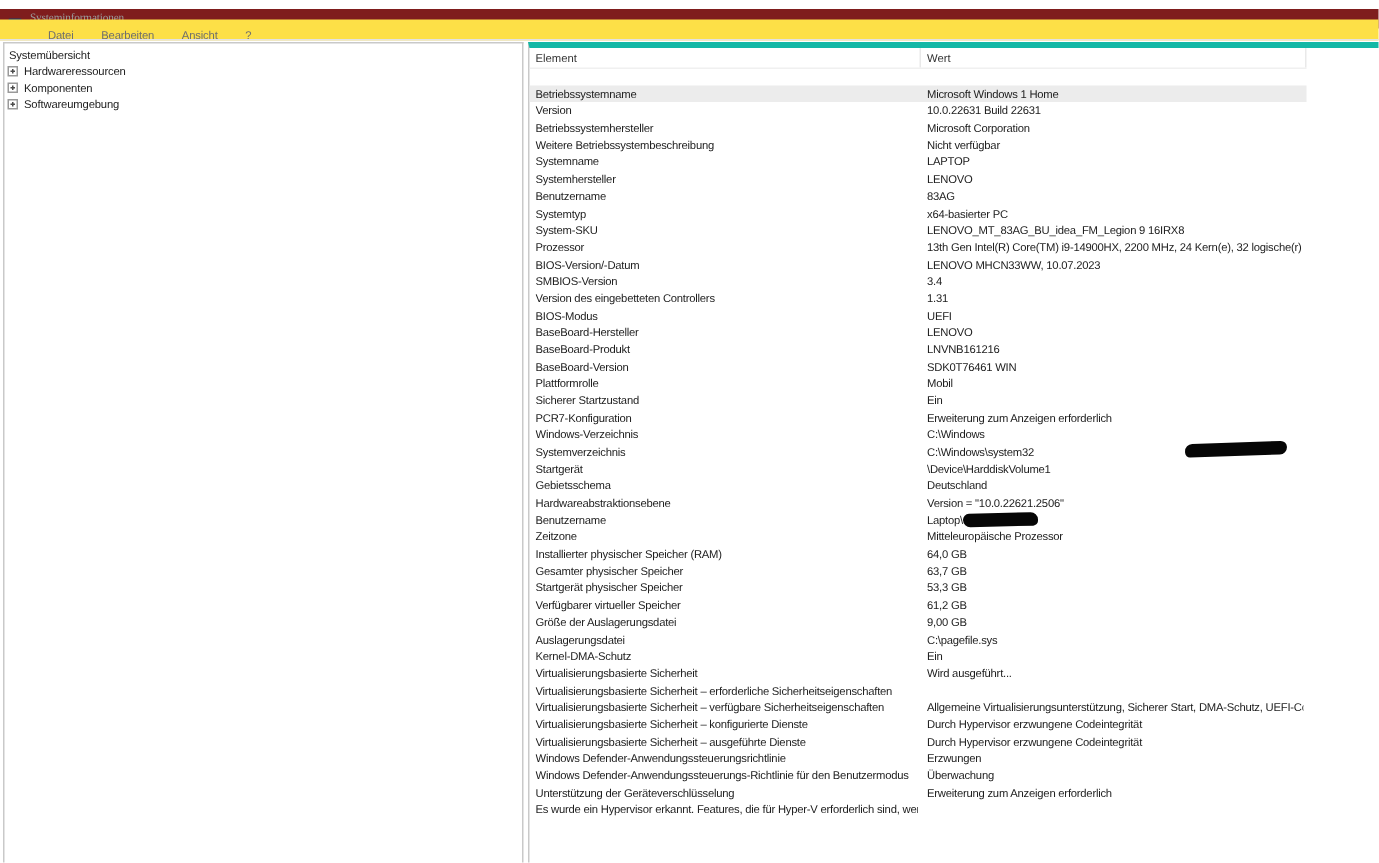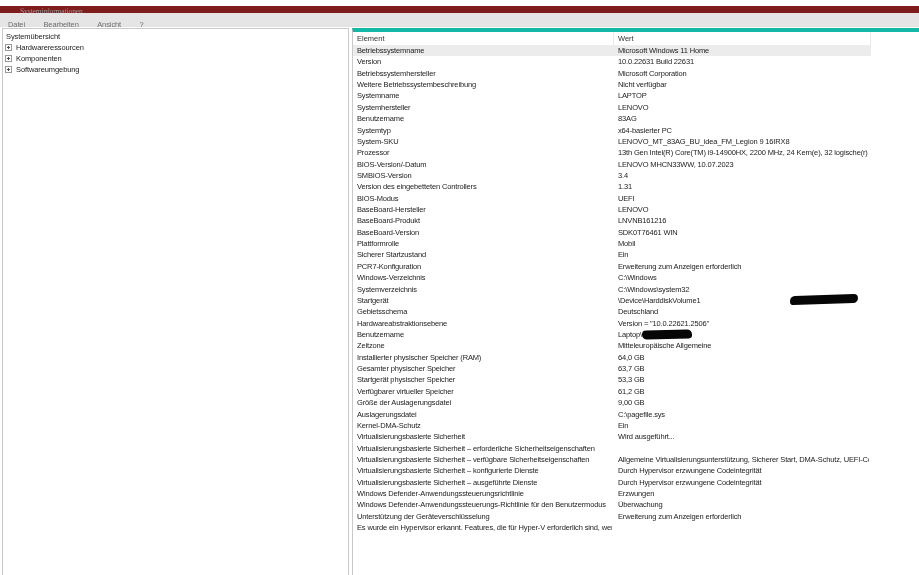--- a/index.html
+++ b/index.html
@@ -6,21 +6,21 @@
   body{
     width:919px;height:575px;position:relative;overflow:hidden;
     background:#ffffff;font-family:"Liberation Sans",sans-serif;
     -webkit-font-smoothing:antialiased;
   }
   
   .titlebar{position:absolute;top:6px;left:0;right:0;height:13px;background:#7f1d1d;font-family:Liberation Serif, serif;}
   .app-icon{position:absolute;left:5px;top:2px;width:10px;height:10px;}
   .title-text{position:absolute;left:20px;top:1px;font-size:7.5px;color:#9b9b9b;letter-spacing:-.1px;white-space:nowrap;}
   
-  .menubar{position:absolute;top:13px;left:0;right:0;height:13px;background:#e5e5e5;border-bottom:1px solid #e2e2e2;}
+  .menubar{position:absolute;top:13px;left:0;right:0;height:13px;background:#fde047;border-bottom:1px solid #e2e2e2;padding-left:24px;}
   .menu-item{display:inline-block;height:13px;line-height:13px;padding:0 7px;font-size:7.5px;color:#6e6e6e;letter-spacing:-.1px;cursor:default;}
   .menu-item:first-child{margin-left:1px;}
   
   .left-panel{position:absolute;top:28px;left:2px;width:347px;bottom:0;background:#fff;
     border:1px solid #c9c9c9;border-bottom:none;box-sizing:border-box;}
   .right-panel{position:absolute;top:28px;left:352px;right:0;bottom:0;background:#fff;
     border-top:4px solid #14b8a6;border-left:1px solid #c9c9c9;box-sizing:border-box;overflow:hidden;}
   
   .tree{padding-top:2px;font-size:7.5px;color:#1c1c1c;letter-spacing:-.1px;}
   .tree-root{height:11px;line-height:11px;padding-left:3px;white-space:nowrap;}
@@ -29,21 +29,21 @@
   .expand-box::before{content:'';position:absolute;left:1px;right:1px;top:2px;height:1px;background:#4d4d4d;}
   .expand-box::after{content:'';position:absolute;top:1px;bottom:1px;left:2px;width:1px;background:#4d4d4d;}
   
   .list-header{position:absolute;top:0;left:0;width:518px;height:13px;border-bottom:1px solid #f0f0f0;}
   .hcell{position:absolute;top:0;height:13px;line-height:13px;font-size:7.5px;color:#333333;
     box-sizing:border-box;padding-left:4px;border-right:1px solid #e9e9e9;white-space:nowrap;overflow:hidden;cursor:default;}
   .hcell.el{left:0;width:261px;}
   .hcell.wt{left:261px;width:257px;}
   .list-body{position:absolute;top:13px;left:0;width:518px;}
   .row{position:relative;height:11.37px;width:518px;}
-  .row.selected{background:#ececec;}
+  .row.selected{background:#ececec;margin-top:12px;}
   .cell{position:absolute;top:0;height:11.37px;line-height:11.37px;font-size:7.5px;color:#1c1c1c;
     letter-spacing:-.15px;white-space:nowrap;overflow:hidden;}
   .cell.el{left:4px;width:255px;}
   .cell.wt{left:265px;width:251px;}
   
   .redact-inline{display:inline-block;width:50px;height:9px;background:#060606;
     border-radius:5px 6px 4px 6px;vertical-align:middle;margin-top:-2px;transform:rotate(-1.5deg);}
   .redact-stray{position:absolute;left:790px;top:295px;width:68px;height:9px;background:#060606;
     border-radius:6px 5px 6px 4px;transform:rotate(-2deg);}
 </style>
@@ -81,21 +81,21 @@
 
 <div class="right-panel">
   <div class="list-header">
     <div class="hcell el">Element</div>
     <div class="hcell wt">Wert</div>
   </div>
   <div class="list-body">
 
   <div class="row selected">
         <div class="cell el">Betriebssystemname</div>
-        <div class="cell wt">Microsoft Windows 11 Home</div>
+        <div class="cell wt">Microsoft Windows 1 Home</div>
       </div>
       <div class="row">
         <div class="cell el">Version</div>
         <div class="cell wt">10.0.22631 Build 22631</div>
       </div>
       <div class="row">
         <div class="cell el">Betriebssystemhersteller</div>
         <div class="cell wt">Microsoft Corporation</div>
       </div>
       <div class="row">
@@ -185,21 +185,21 @@
       <div class="row">
         <div class="cell el">Hardwareabstraktionsebene</div>
         <div class="cell wt">Version = "10.0.22621.2506"</div>
       </div>
       <div class="row">
         <div class="cell el">Benutzername</div>
         <div class="cell wt">Laptop\<span class="redact-inline"></span></div>
       </div>
       <div class="row">
         <div class="cell el">Zeitzone</div>
-        <div class="cell wt">Mitteleuropäische Allgemeine</div>
+        <div class="cell wt">Mitteleuropäische Prozessor</div>
       </div>
       <div class="row">
         <div class="cell el">Installierter physischer Speicher (RAM)</div>
         <div class="cell wt">64,0 GB</div>
       </div>
       <div class="row">
         <div class="cell el">Gesamter physischer Speicher</div>
         <div class="cell wt">63,7 GB</div>
       </div>
       <div class="row">

